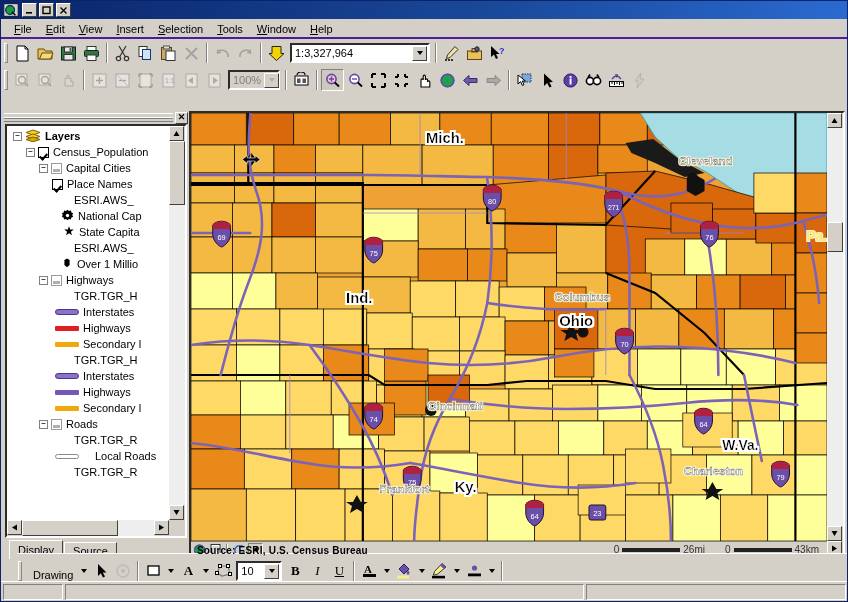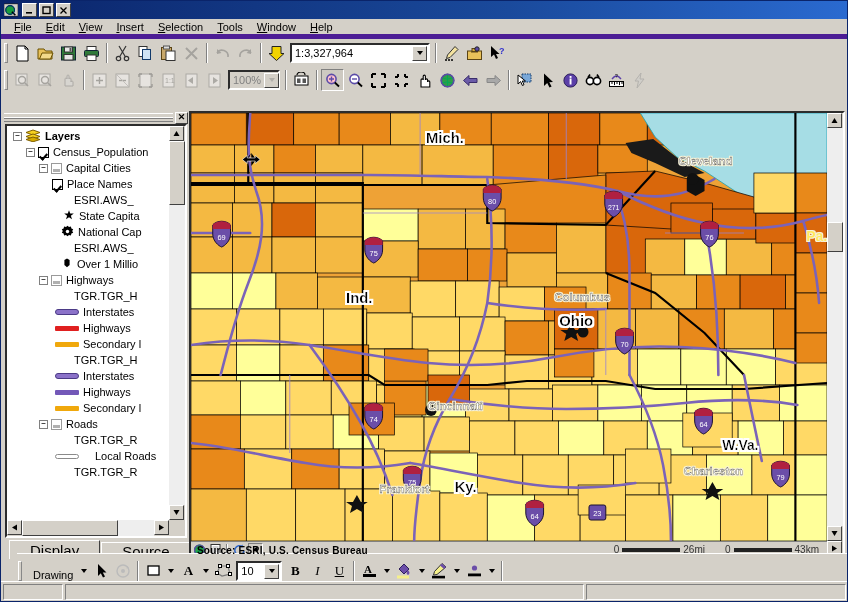--- a/index.html
+++ b/index.html
@@ -48,24 +48,24 @@
     border-color: #fff #404040 #404040 #fff;
     display: flex; align-items: center; justify-content: center;
     font-size: 9px; color: #000; line-height: 1;
     font-family: "Liberation Sans", sans-serif;
     cursor: default;
   }
 
   
   .menubar {
     height: 20px;
-    display: flex; align-items: flex-start;
+    display: flex; align-items: flex-end;
     background: #d4d0c8;
     padding-left: 6px;
-    border-bottom: 5px solid #4c1d95;
+    border-bottom: 2px solid #4c1d95;
   }
   .menu-item {
     padding: 2px 7px;
     font-size: 11px; color: #000;
     cursor: default;
   }
   .menu-item u { text-decoration: underline; }
 
   
   .toolbar {
@@ -259,26 +259,26 @@
   .sb-thumb { background: #d4d0c8; border: 1px solid; border-color: #fff #404040 #404040 #fff; }
 
   .tabs {
     height: 20px;
     display: flex; align-items: flex-end;
     padding-left: 6px;
     margin-top: 1px;
   }
   .tab {
     height: 17px;
-    padding: 0 20px;
+    padding: 0 8px;
     background: #d4d0c8;
     border: 1px solid; border-color: #fff #404040 #404040 #fff;
     border-bottom: none;
     display: flex; align-items: center;
-    font-size: 15px;
+    font-size: 11px;
     margin-right: 1px;
     cursor: default;
   }
   .tab.active { height: 19px; border-color: #fff #404040 #d4d0c8 #fff; font-weight: normal; }
 
   
   .map-frame {
     flex: 1 1 auto;
     margin: 0 2px 0 0;
     border: 2px inset #d4d0c8;
@@ -759,37 +759,37 @@
 
           <div class="toc-row" style="padding-left:43px;">
             <span class="cb checked"></span>
             <span class="lbl">Place Names</span>
           </div>
 
           <div class="toc-row" style="padding-left:65px;">
             <span class="lbl">ESRI.AWS_</span>
           </div>
 
-          <div class="toc-row" style="padding-left:54px;">
-            <span class="swatch">
-              <svg width="12" height="12" viewBox="0 0 12 12">
-                  <path d="M6 1.2 L7.2 4.6 L10.8 4.6 L7.9 6.8 L9 10.3 L6 8.2 L3 10.3 L4.1 6.8 L1.2 4.6 L4.8 4.6z" fill="#000"></path>
-                </svg>
-            </span>
-            <span class="lbl">State Capita</span>
-          </div>
-
           <div class="toc-row" style="padding-left:52px;">
             <span class="swatch">
               <svg width="13" height="13" viewBox="0 0 13 13">
                   <path d="M6.5 0.8 l1.5 1.2 1.9-.5 .5 1.9 1.8 .9-1 1.7 1 1.7-1.8 .9-.5 1.9-1.9-.5-1.5 1.2-1.5-1.2-1.9 .5-.5-1.9-1.8-.9 1-1.7-1-1.7 1.8-.9 .5-1.9 1.9 .5z" fill="#000"></path>
                   <circle cx="6.5" cy="6.5" r="1.7" fill="#fff"></circle>
                 </svg>
             </span>
             <span class="lbl">National Cap</span>
+          </div>
+
+          <div class="toc-row" style="padding-left:54px;">
+            <span class="swatch">
+              <svg width="12" height="12" viewBox="0 0 12 12">
+                  <path d="M6 1.2 L7.2 4.6 L10.8 4.6 L7.9 6.8 L9 10.3 L6 8.2 L3 10.3 L4.1 6.8 L1.2 4.6 L4.8 4.6z" fill="#000"></path>
+                </svg>
+            </span>
+            <span class="lbl">State Capita</span>
           </div>
 
 
           <div class="toc-row" style="padding-left:65px;">
             <span class="lbl">ESRI.AWS_</span>
           </div>
 
           <div class="toc-row" style="padding-left:52px;">
             <span class="swatch">
               <svg width="12" height="12" viewBox="0 0 12 12">

